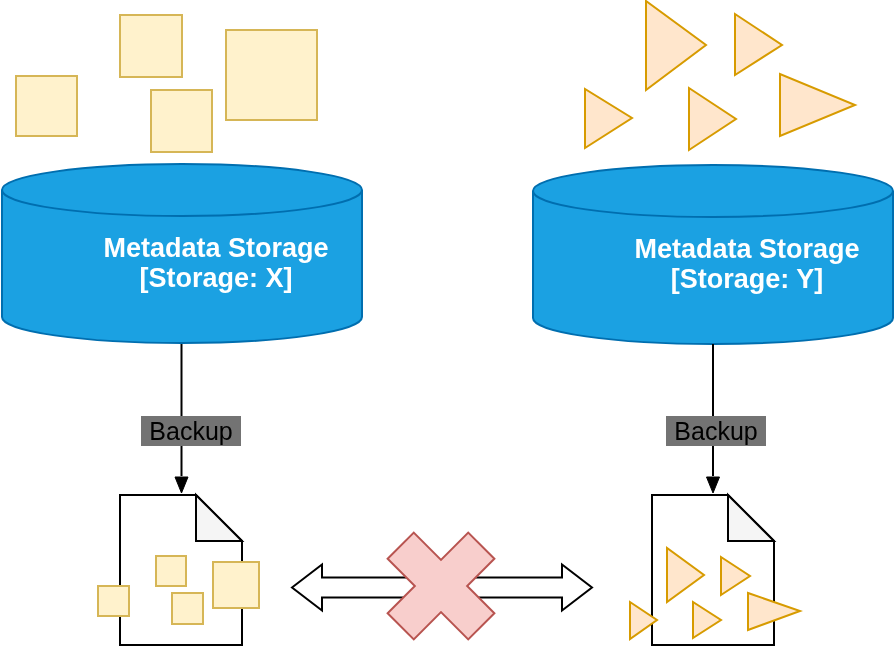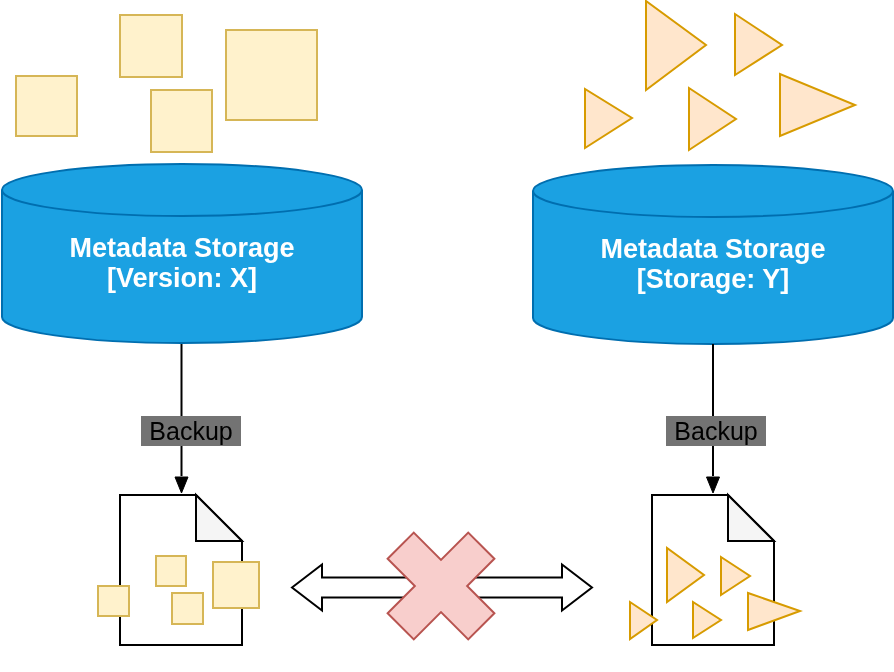--- a/index.html
+++ b/index.html
@@ -14,20 +14,21 @@
   .stage svg { position: absolute; left: 0; top: 0; }
   .cyl-label {
     position: absolute;
     width: 360px;
     text-align: center;
     color: #ffffff;
     font-weight: bold;
     font-size: 27px;
     line-height: 30px;
     pointer-events: none;
+    padding-left: 34px;
   }
   .cyl-label-left  { left: 2px;   top: 233px; }
   .cyl-label-right { left: 533px; top: 234px; }
   .backup-label {
     position: absolute;
     width: 100px;
     top: 416px;
     height: 30px;
     line-height: 30px;
     text-align: center;
@@ -100,21 +101,21 @@
     </g>
 
     <g>
       <path d="M 292,587.5 L 322,564.5 L 322,577.5 L 562,577.5 L 562,564.5 L 592,587.5 L 562,610.5 L 562,597.5 L 322,597.5 L 322,610.5 Z" stroke-width="2" fill="#FFFFFF" stroke="#000000"></path>
       <polygon points="-57,-18.5 -18.5,-18.5 -18.5,-57 18.5,-57 18.5,-18.5 57,-18.5 57,18.5 18.5,18.5 18.5,57 -18.5,57 -18.5,18.5 -57,18.5" transform="translate(441,586) rotate(45)" stroke-width="2" fill="#F8CECC" stroke="#B85450"></polygon>
     </g>
   </svg>
 
   <div class="cyl-label cyl-label-left">
     <div>Metadata Storage</div>
-    <div>[Version: X]</div>
+    <div>[Storage: X]</div>
   </div>
   <div class="cyl-label cyl-label-right">
     <div>Metadata Storage</div>
     <div>[Storage: Y]</div>
   </div>
 
   <div class="backup-label backup-label-left">Backup</div>
   <div class="backup-label backup-label-right">Backup</div>
 </div>
 

